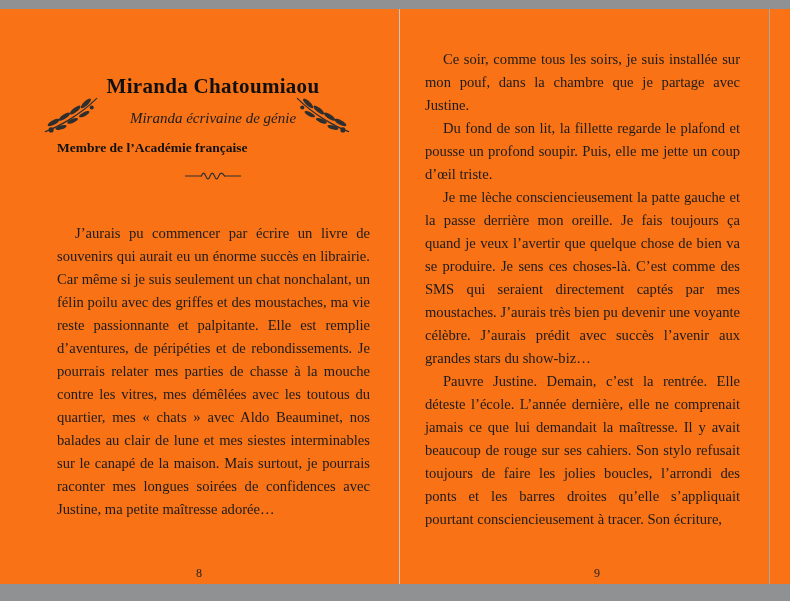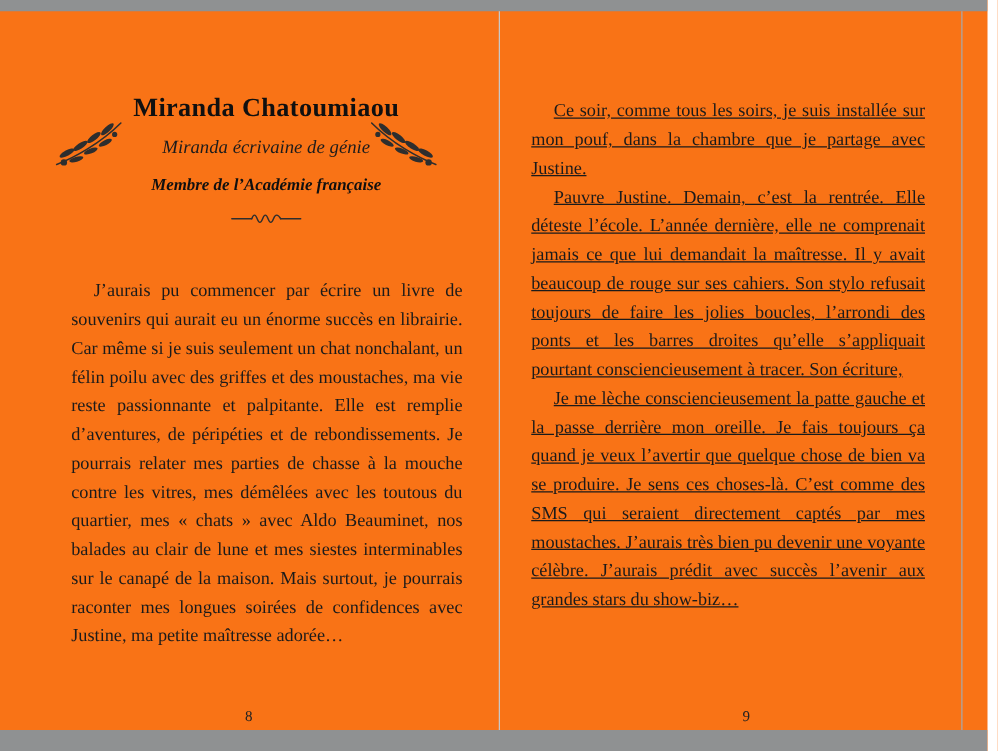--- a/index.html
+++ b/index.html
@@ -12,33 +12,33 @@
   .chrome.bottom { bottom:0; height:17px; }
 
   .vline { position:absolute; top:9px; bottom:17px; width:1px; }
   .spine { left:399px; background:#c7c7c7; }
   .edge  { left:769px; background:#a8a8a8; }
 
   .title { position:absolute; left:57px; top:74px; width:312px; text-align:center;
            font-size:21px; font-weight:bold; color:#101010; letter-spacing:.3px; }
   .subtitle { position:absolute; left:57px; top:110px; width:312px; text-align:center;
               font-style:italic; font-size:15px; color:#1c1c1c; }
-  .membership { position:absolute; left:57px; top:140px; width:312px; text-align:center;
-                font-weight:bold; font-size:13.5px; color:#101010;font-style:italic; }
+  .membership { position:absolute; left:57px; top:140px; width:312px; 
+                font-weight:bold; font-size:13.5px; color:#101010; }
   .flourish { position:absolute; left:57px; top:168px; width:312px; text-align:center; }
 
   .branch { position:absolute; width:58px; height:42px; }
   .branch.bleft  { left:42px;  top:94px; }
   .branch.bright { left:294px; top:94px; transform:scaleX(-1); }
 
   .body-text { position:absolute; color:#1b1b1b; font-size:14.6px; line-height:23px;
                text-align:justify; hyphens:auto; -webkit-hyphens:auto; }
   .body-text p { text-indent:18px; margin:0; }
   .left-body  { left:57px;  top:198px; width:313px;margin-top:24px; }
-  .right-body { left:425px; top:78px;  width:315px;text-decoration:underline; }
+  .right-body { left:425px; top:48px;  width:315px; }
 
   .pagenum { position:absolute; top:566px; width:40px; text-align:center;
              font-size:12px; color:#222; }
   .pagenum.pleft  { left:179px; }
   .pagenum.pright { left:577px; }
 
   svg .ink { stroke:#2e2e2e; }
 </style>
 </head>
 <body>
@@ -103,20 +103,21 @@
     <div class="body-text left-body" lang="fr">
       <p>J’aurais pu commencer par écrire un livre de souvenirs qui aurait eu un énorme succès en librairie. Car même si je suis seulement un chat nonchalant, un félin poilu avec des griffes et des moustaches, ma vie reste passionnante et palpitante. Elle est remplie d’aventures, de péripéties et de rebondissements. Je pourrais relater mes parties de chasse à la mouche contre les vitres, mes démêlées avec les toutous du quartier, mes « chats » avec Aldo Beauminet, nos balades au clair de lune et mes siestes interminables sur le canapé de la maison. Mais surtout, je pourrais raconter mes longues soirées de confidences avec Justine, ma petite maîtresse adorée…</p>
     </div>
 
     <div class="pagenum pleft">8</div>
   </section>
 
   <section>
     <div class="body-text right-body" lang="fr">
       <p>Ce soir, comme tous les soirs, je suis installée sur mon pouf, dans la chambre que je partage avec Justine.</p>
+      <p>Du fond de son lit, la fillette regarde le plafond et pousse un profond soupir. Puis, elle me jette un coup d’œil triste.</p>
+      <p>Je me lèche consciencieusement la patte gauche et la passe derrière mon oreille. Je fais toujours ça quand je veux l’avertir que quelque chose de bien va se produire. Je sens ces choses-là. C’est comme des SMS qui seraient directement captés par mes moustaches. J’aurais très bien pu devenir une voyante célèbre. J’aurais prédit avec succès l’avenir aux grandes stars du show-biz…</p>
       <p>Pauvre Justine. Demain, c’est la rentrée. Elle déteste l’école. L’année dernière, elle ne comprenait jamais ce que lui demandait la maîtresse. Il y avait beaucoup de rouge sur ses cahiers. Son stylo refusait toujours de faire les jolies boucles, l’arrondi des ponts et les barres droites qu’elle s’appliquait pourtant consciencieusement à tracer. Son écriture,</p>
-      <p>Je me lèche consciencieusement la patte gauche et la passe derrière mon oreille. Je fais toujours ça quand je veux l’avertir que quelque chose de bien va se produire. Je sens ces choses-là. C’est comme des SMS qui seraient directement captés par mes moustaches. J’aurais très bien pu devenir une voyante célèbre. J’aurais prédit avec succès l’avenir aux grandes stars du show-biz…</p>
     </div>
 
     <div class="pagenum pright">9</div>
   </section>
 
 </div>
 
 </body></html>

